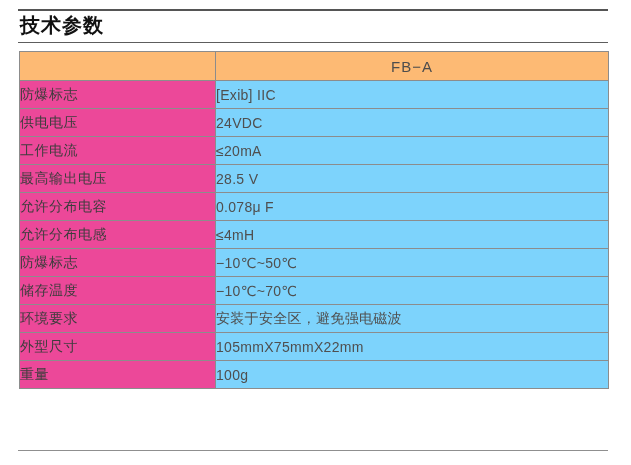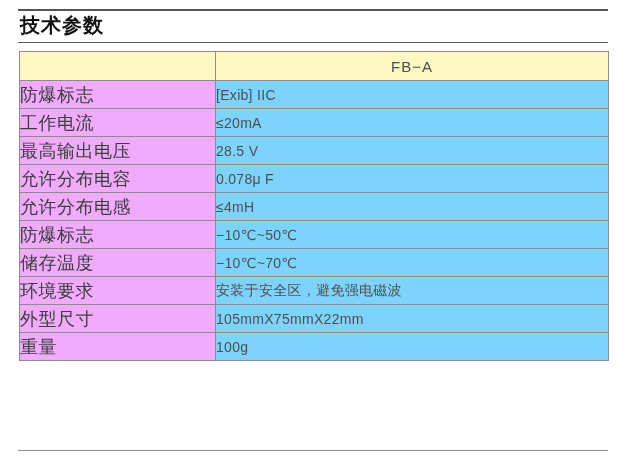--- a/index.html
+++ b/index.html
@@ -48,35 +48,35 @@
     border: 1px solid #8c8c8c;
     padding: 0;
     font-weight: normal;
     white-space: nowrap;
     overflow: hidden;
   }
   .spec-table col.param-col { width: 196px; }
   .spec-table col.value-col { width: 393px; }
   .spec-table thead th {
     height: 28px;
-    background: #fef9c3;
+    background: #fdba74;
   }
   .header-model {
     text-align: center;
     font-size: 15px;
     color: #4d4d4d;
     letter-spacing: 1px;
   }
   .spec-table tbody td {
     height: 27px;
   }
   .label-cell {
-    background: #f0abfc;
+    background: #ec4899;
     padding-left: 46px;
-    font-size: 18px;
+    font-size: 14px;
     color: #3d3d3d;
     letter-spacing: 0.5px;
   }
   .value-cell {
     background: #7dd3fc;
     padding-left: 87px;
     font-size: 14px;
     color: #4f4f4f;
     letter-spacing: 0.3px;
   }
@@ -100,20 +100,24 @@
     <thead>
       <tr>
         <th></th>
         <th class="header-model">FB−A</th>
       </tr>
     </thead>
     <tbody>
       <tr>
         <td class="label-cell">防爆标志</td>
         <td class="value-cell">[Exib] IIC</td>
+      </tr>
+      <tr>
+        <td class="label-cell">供电电压</td>
+        <td class="value-cell">24VDC</td>
       </tr>
       <tr>
         <td class="label-cell">工作电流</td>
         <td class="value-cell">≤20mA</td>
       </tr>
       <tr>
         <td class="label-cell">最高输出电压</td>
         <td class="value-cell">28.5 V</td>
       </tr>
       <tr>

